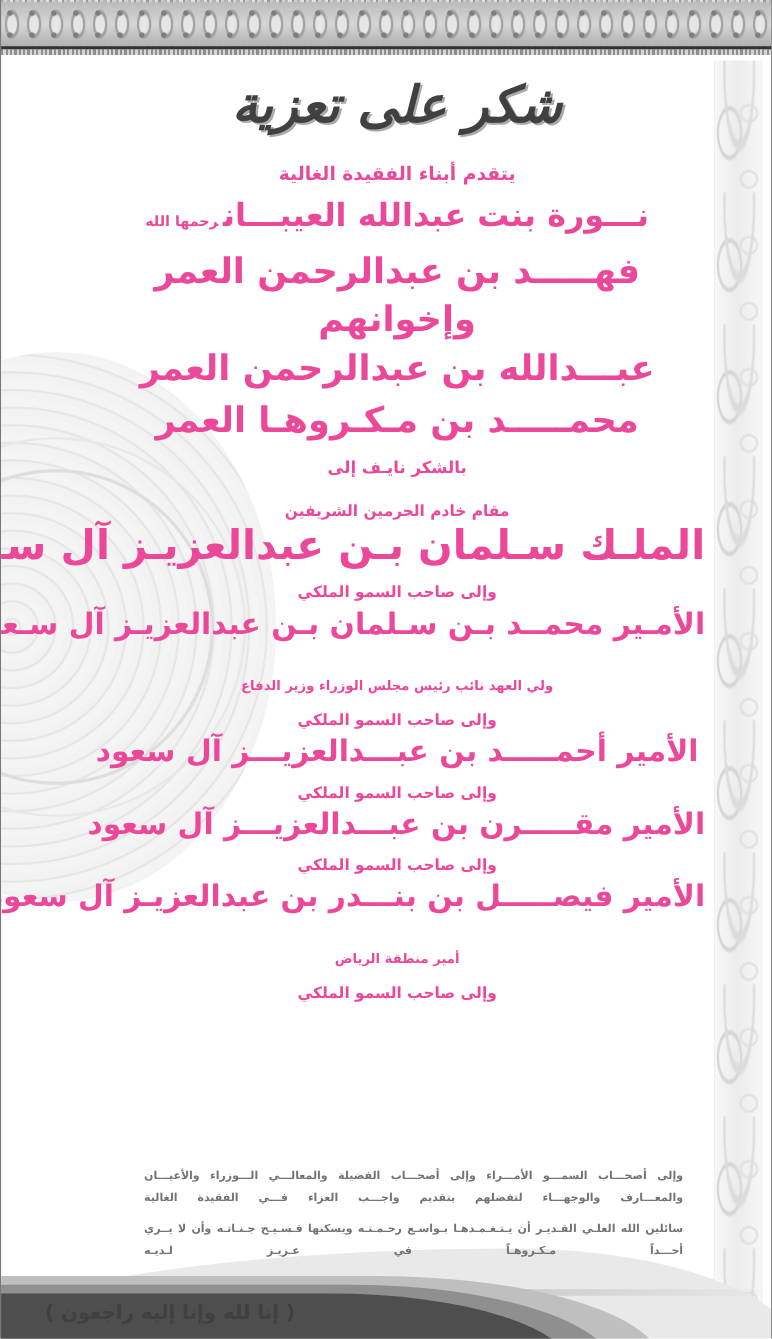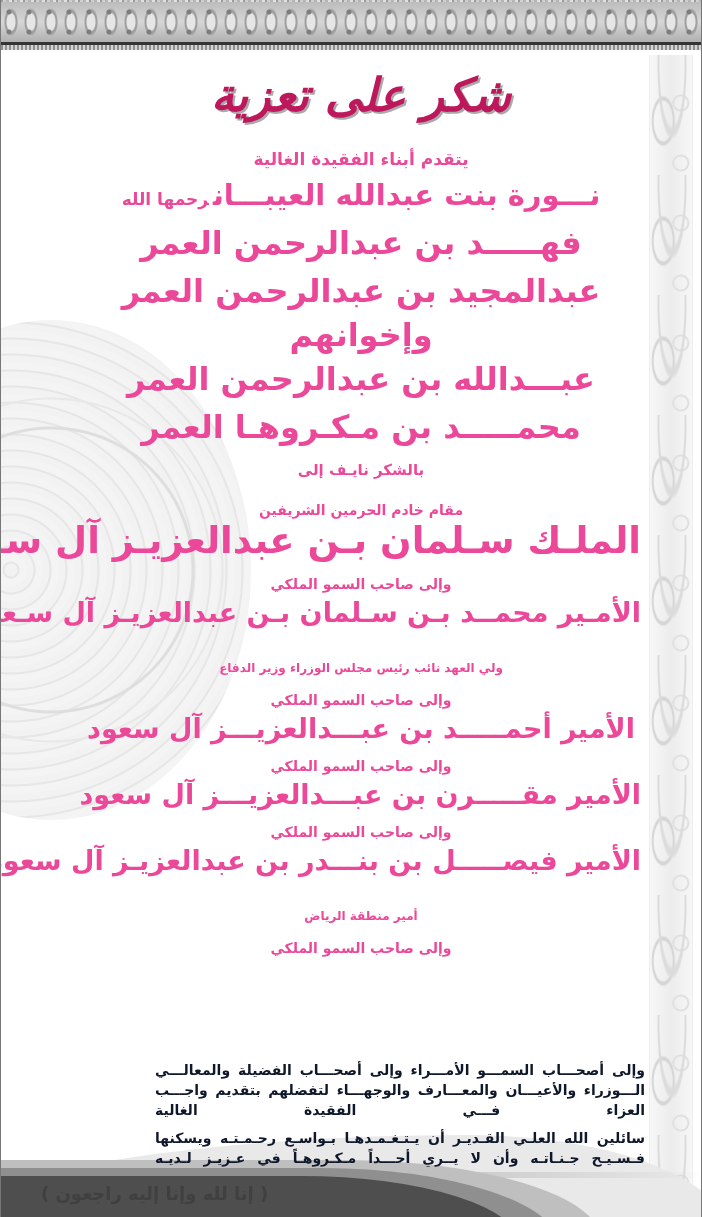--- a/index.html
+++ b/index.html
@@ -42,36 +42,36 @@
   
   .wave-light { position: absolute; left: -40px; top: 1135px; width: 800px; height: 140px; background: #e9e9e9; border-radius: 60% 40% 0 0 / 60% 100% 0 0; transform: skewX(-20deg); }
   .wave-mid { position: absolute; left: -40px; top: 1160px; width: 640px; height: 100px; background: #bfbfbf; border-top-right-radius: 260px 80px; }
   .wave-mid2 { position: absolute; left: -40px; top: 1168px; width: 600px; height: 100px; background: #8f8f8f; border-top-right-radius: 240px 80px; }
   .wave-dark { position: absolute; left: -40px; top: 1176px; width: 560px; height: 100px; background: #4e4e4e; border-top-right-radius: 220px 70px; }
   .wave-strip { position: absolute; left: 0; top: 1172px; width: 702px; height: 6px; background: linear-gradient(90deg, #9e9e9e, #cfcfcf 70%, transparent); }
 
   
   .content { position: absolute; left: 80px; top: 55px; width: 560px; direction: rtl; text-align: center; }
 
-  .title { font-family: "DejaVu Serif", serif; font-size: 46px; font-weight: bold; font-style: italic; height: 80px; line-height: 80px; color: #be185d; text-shadow: 2px 2px 0 #aaa; letter-spacing: 1px; }
+  .title { font-family: "DejaVu Serif", serif; font-size: 46px; font-weight: bold; font-style: italic; height: 80px; line-height: 80px; color: #404040; text-shadow: 2px 2px 0 #aaa; letter-spacing: 1px; }
 
   .line { display: block; white-space: nowrap; font-weight: bold; color: #ec4899; }
   .intro { font-size: 17px; margin-top: 12px; line-height: 24px; }
   .deceased { font-size: 29px; line-height: 40px; margin-top: 4px; }
-  .deceased .honor { font-size: 17px; font-weight: bold; margin-right: 4px; }
+  .deceased .honor { font-size: 13px; font-weight: bold; margin-right: 4px; }
   .son { font-size: 32px; line-height: 48px; }
   .brothers { font-size: 32px; line-height: 40px; text-align: center; }
   .thanks { font-size: 15px; line-height: 30px; margin-top: 4px; }
   .office { font-size: 14px; line-height: 22px; margin-top: 14px; }
   .king { font-size: 37px; line-height: 40px; }
   .salut { font-size: 14px; line-height: 22px; margin-top: 12px; }
   .salut.tight { margin-top: 8px; }
   .prince { font-size: 27px; line-height: 36px; }
   .subtitle { font-size: 12px; line-height: 18px; margin-top: 28px; }
-  .closing { position: absolute; left: 130px; top: 1060px; width: 490px; direction: rtl; text-align: justify; text-align-last: justify; font-size: 14px; font-weight: bold; line-height: 20px; color: #0f172a; margin-left: 24px; }
+  .closing { position: absolute; left: 130px; top: 1060px; width: 490px; direction: rtl; text-align: justify; text-align-last: justify; font-size: 10px; font-weight: bold; line-height: 20px; color: #737373; }
   .closing p { margin-bottom: 8px; }
   .footer-verse { position: absolute; left: 40px; top: 1182px; direction: rtl; color: #404040; font-weight: bold; font-size: 18px; line-height: 24px; white-space: nowrap; }
 </style>
 </head>
 <body>
 
 <div class="page">
   <div class="top-border">
     <div class="band"></div>
     <div class="line1"></div>
@@ -86,21 +86,20 @@
   <div class="wave-mid"></div>
   <div class="wave-mid2"></div>
   <div class="wave-dark"></div>
 
   <div class="content">
     <div class="title">شكر على تعزية</div>
     <span class="line intro">يتقدم أبناء الفقيدة الغالية</span>
     <span class="line deceased"><span>نـــورة بنت عبدالله العيبـــان</span><span class="honor">رحمها الله</span></span>
 
     <span class="line son">فهـــــد بن عبدالرحمن العمر</span>
-    <span class="line son">عبدالمجيد بن عبدالرحمن العمر</span>
     <span class="line brothers">وإخوانهم</span>
     <span class="line son">عبـــدالله بن عبدالرحمن العمر</span>
     <span class="line son">محمـــــد بن مـكـروهـا العمر</span>
 
     <span class="line thanks">بالشكر نايـف إلى</span>
     <span class="line office">مقام خادم الحرمين الشريفين</span>
     <span class="line king">الملـك سـلمان بـن عبدالعزيـز آل سـعود</span>
 
     <span class="line salut">وإلى صاحب السمو الملكي</span>
     <span class="line prince">الأمـير محمــد بـن سـلمان بـن عبدالعزيـز آل سـعود</span>

